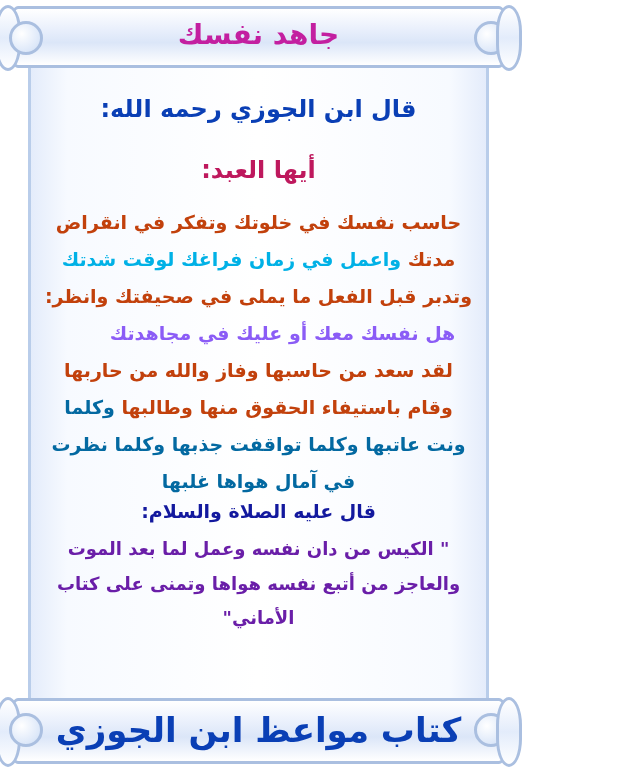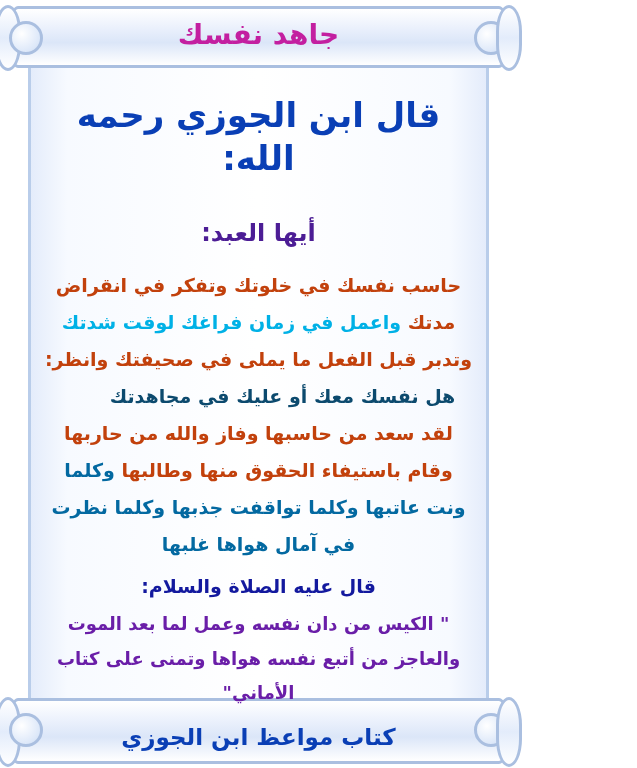--- a/index.html
+++ b/index.html
@@ -89,67 +89,66 @@
     font-weight: bold;
     color: #c31fa0;
     letter-spacing: 1px;
     z-index: 4;
   }
   .title-bottom {
     position: absolute;
     bottom: 18px;
     left: 0;
     right: 0;
-    font-size: 23px;
+    font-size: 34px;
     font-weight: bold;
     color: #0a3fb5;
     z-index: 4;
   }
   .content {
     position: absolute;
     left: 44px;
     right: 44px;
     top: 72px;
     bottom: 72px;
     z-index: 3;
   }
   .line-attrib {
-    font-size: 34px;
+    font-size: 24px;
     font-weight: bold;
     color: #0a3fb5;
     margin-top: 22px;
     line-height: 1.25;
   }
   .line-address {
     font-size: 24px;
     font-weight: bold;
-    color: #4c1d95;
-    margin-top: 40px;
+    color: #be185d;
+    margin-top: 32px;
   }
   .body-block {
     margin-top: 20px;
     font-size: 19px;
     font-weight: bold;
     line-height: 1.95;
     color: #13199e;
   }
   .body-block .seg { white-space: normal; }
   .c-navy  { color: #c2410c; }
   .c-cyan  { color: #00b1e6; }
-  .c-pink  { color: #0c4a6e; margin-left: 48px; }
+  .c-pink  { color: #8b5cf6; margin-left: 48px; }
   .c-green { color: #0369a1; }
   .quote-block {
     margin-top: 10px;
     font-size: 18px;
     font-weight: bold;
     line-height: 1.9;
     color: #6a1ea8;
   }
   .sub-line {
-    margin-top: 12px;
     font-size: 19px;
     font-weight: bold;
     color: #13199e;
   }
 </style>
 </head>
 <body>
 
 <div id="scroll-card">
 

